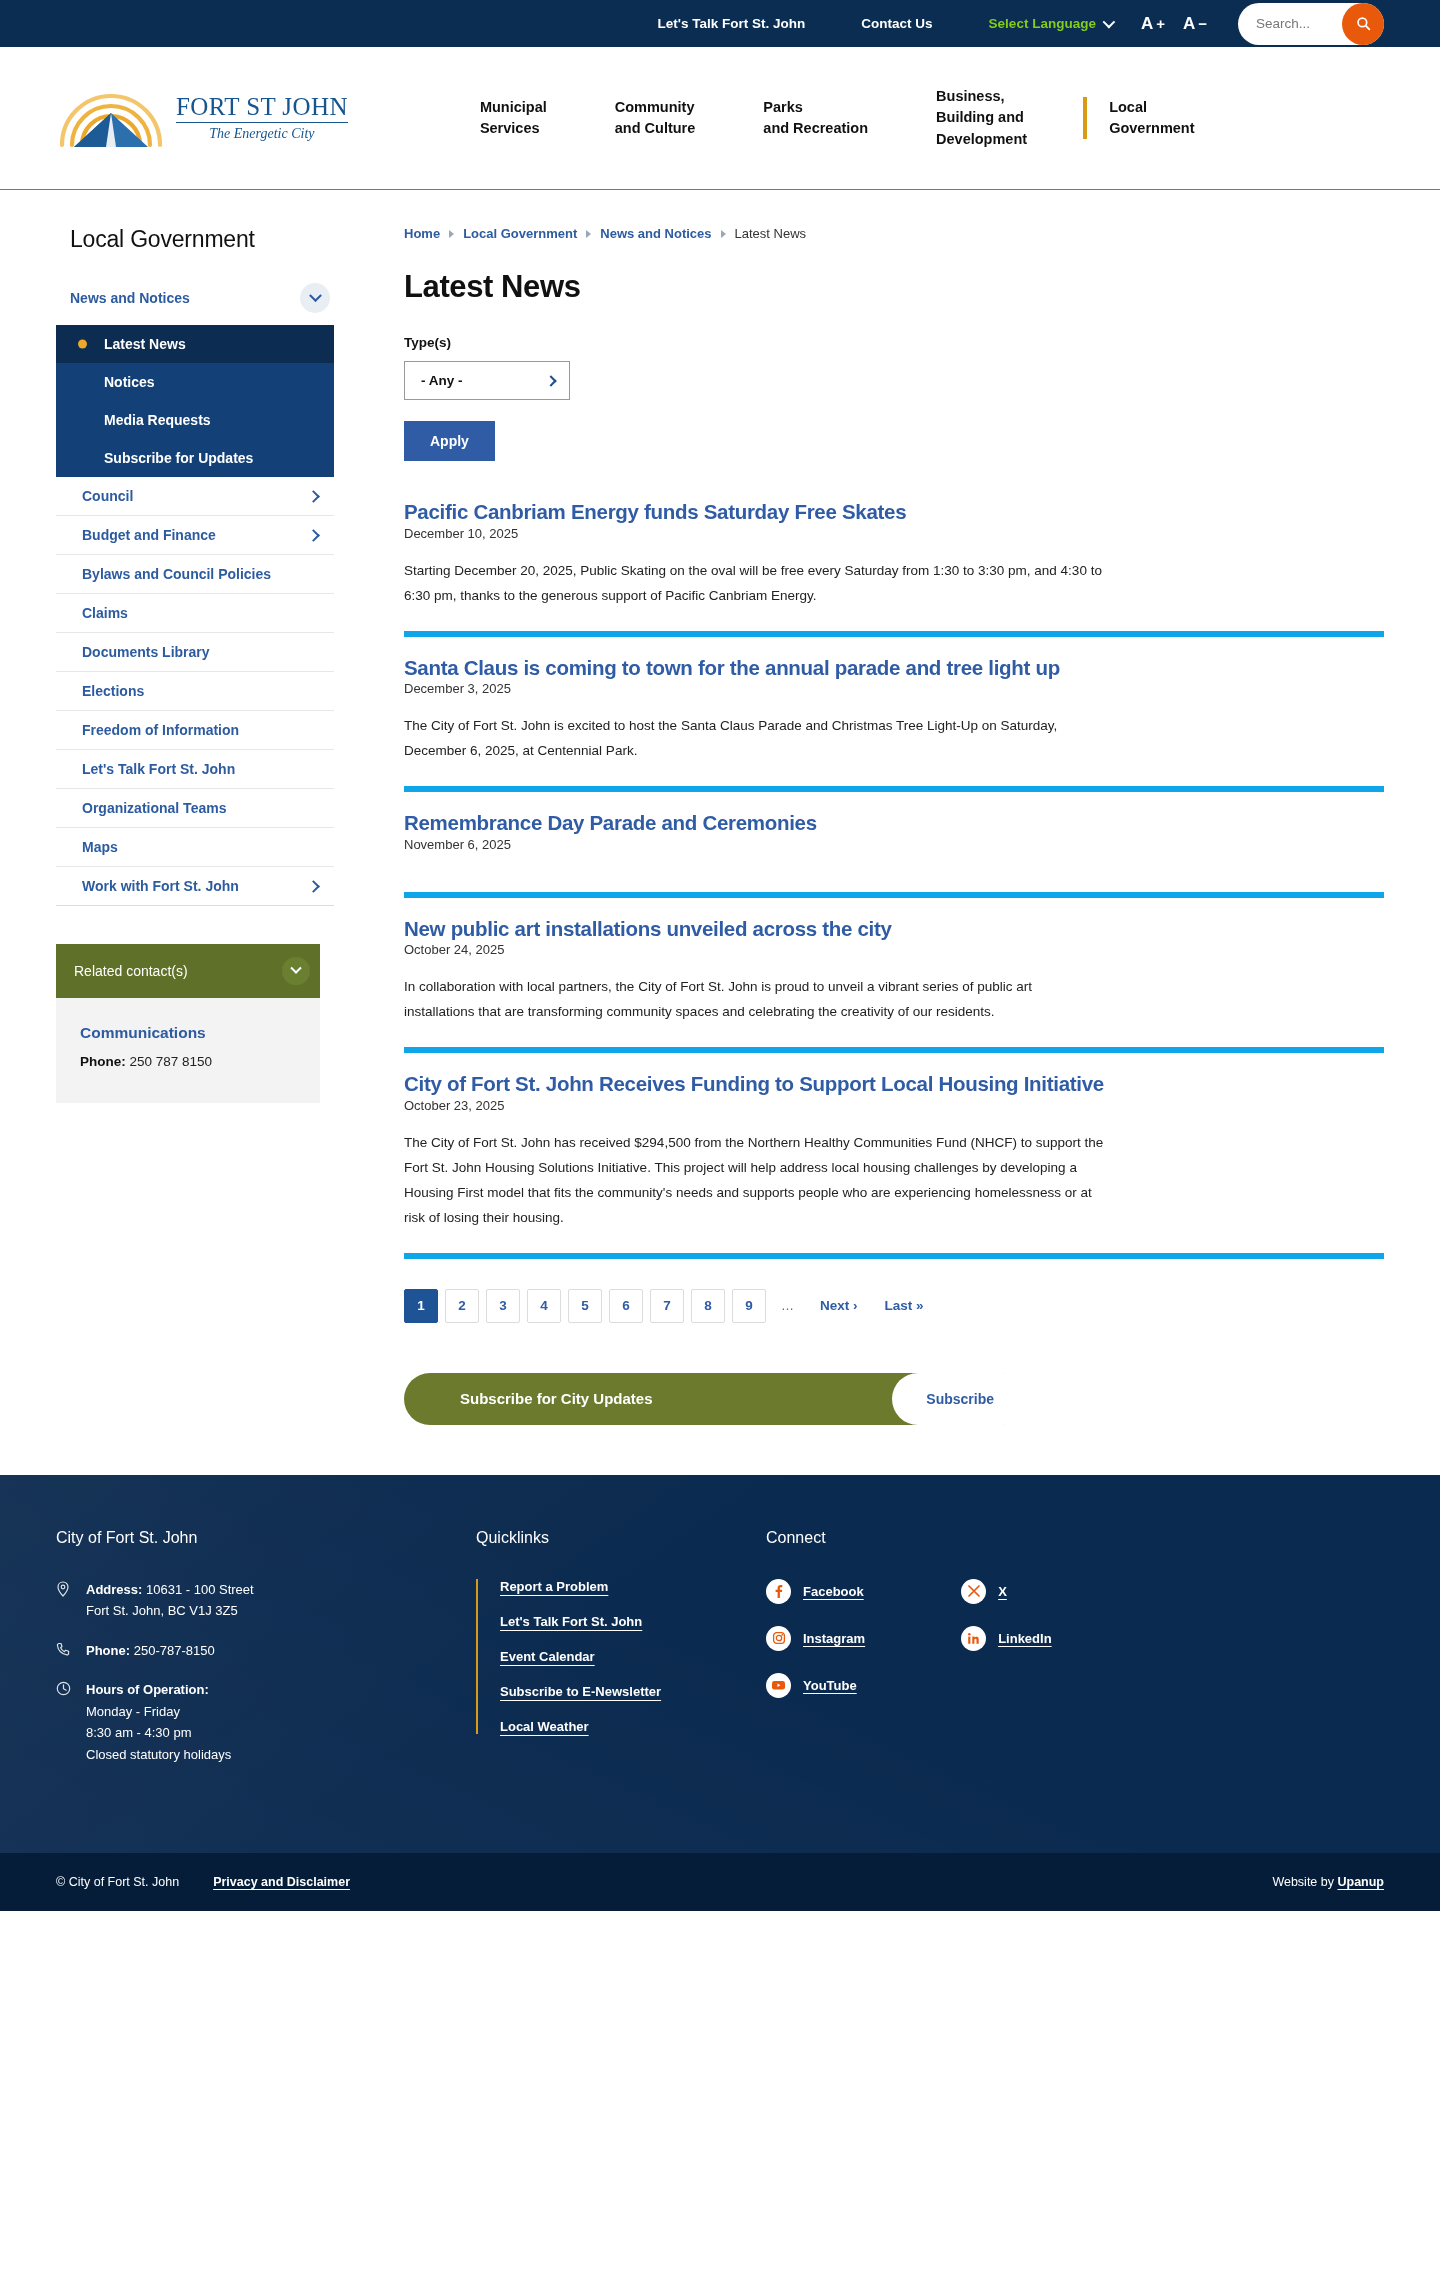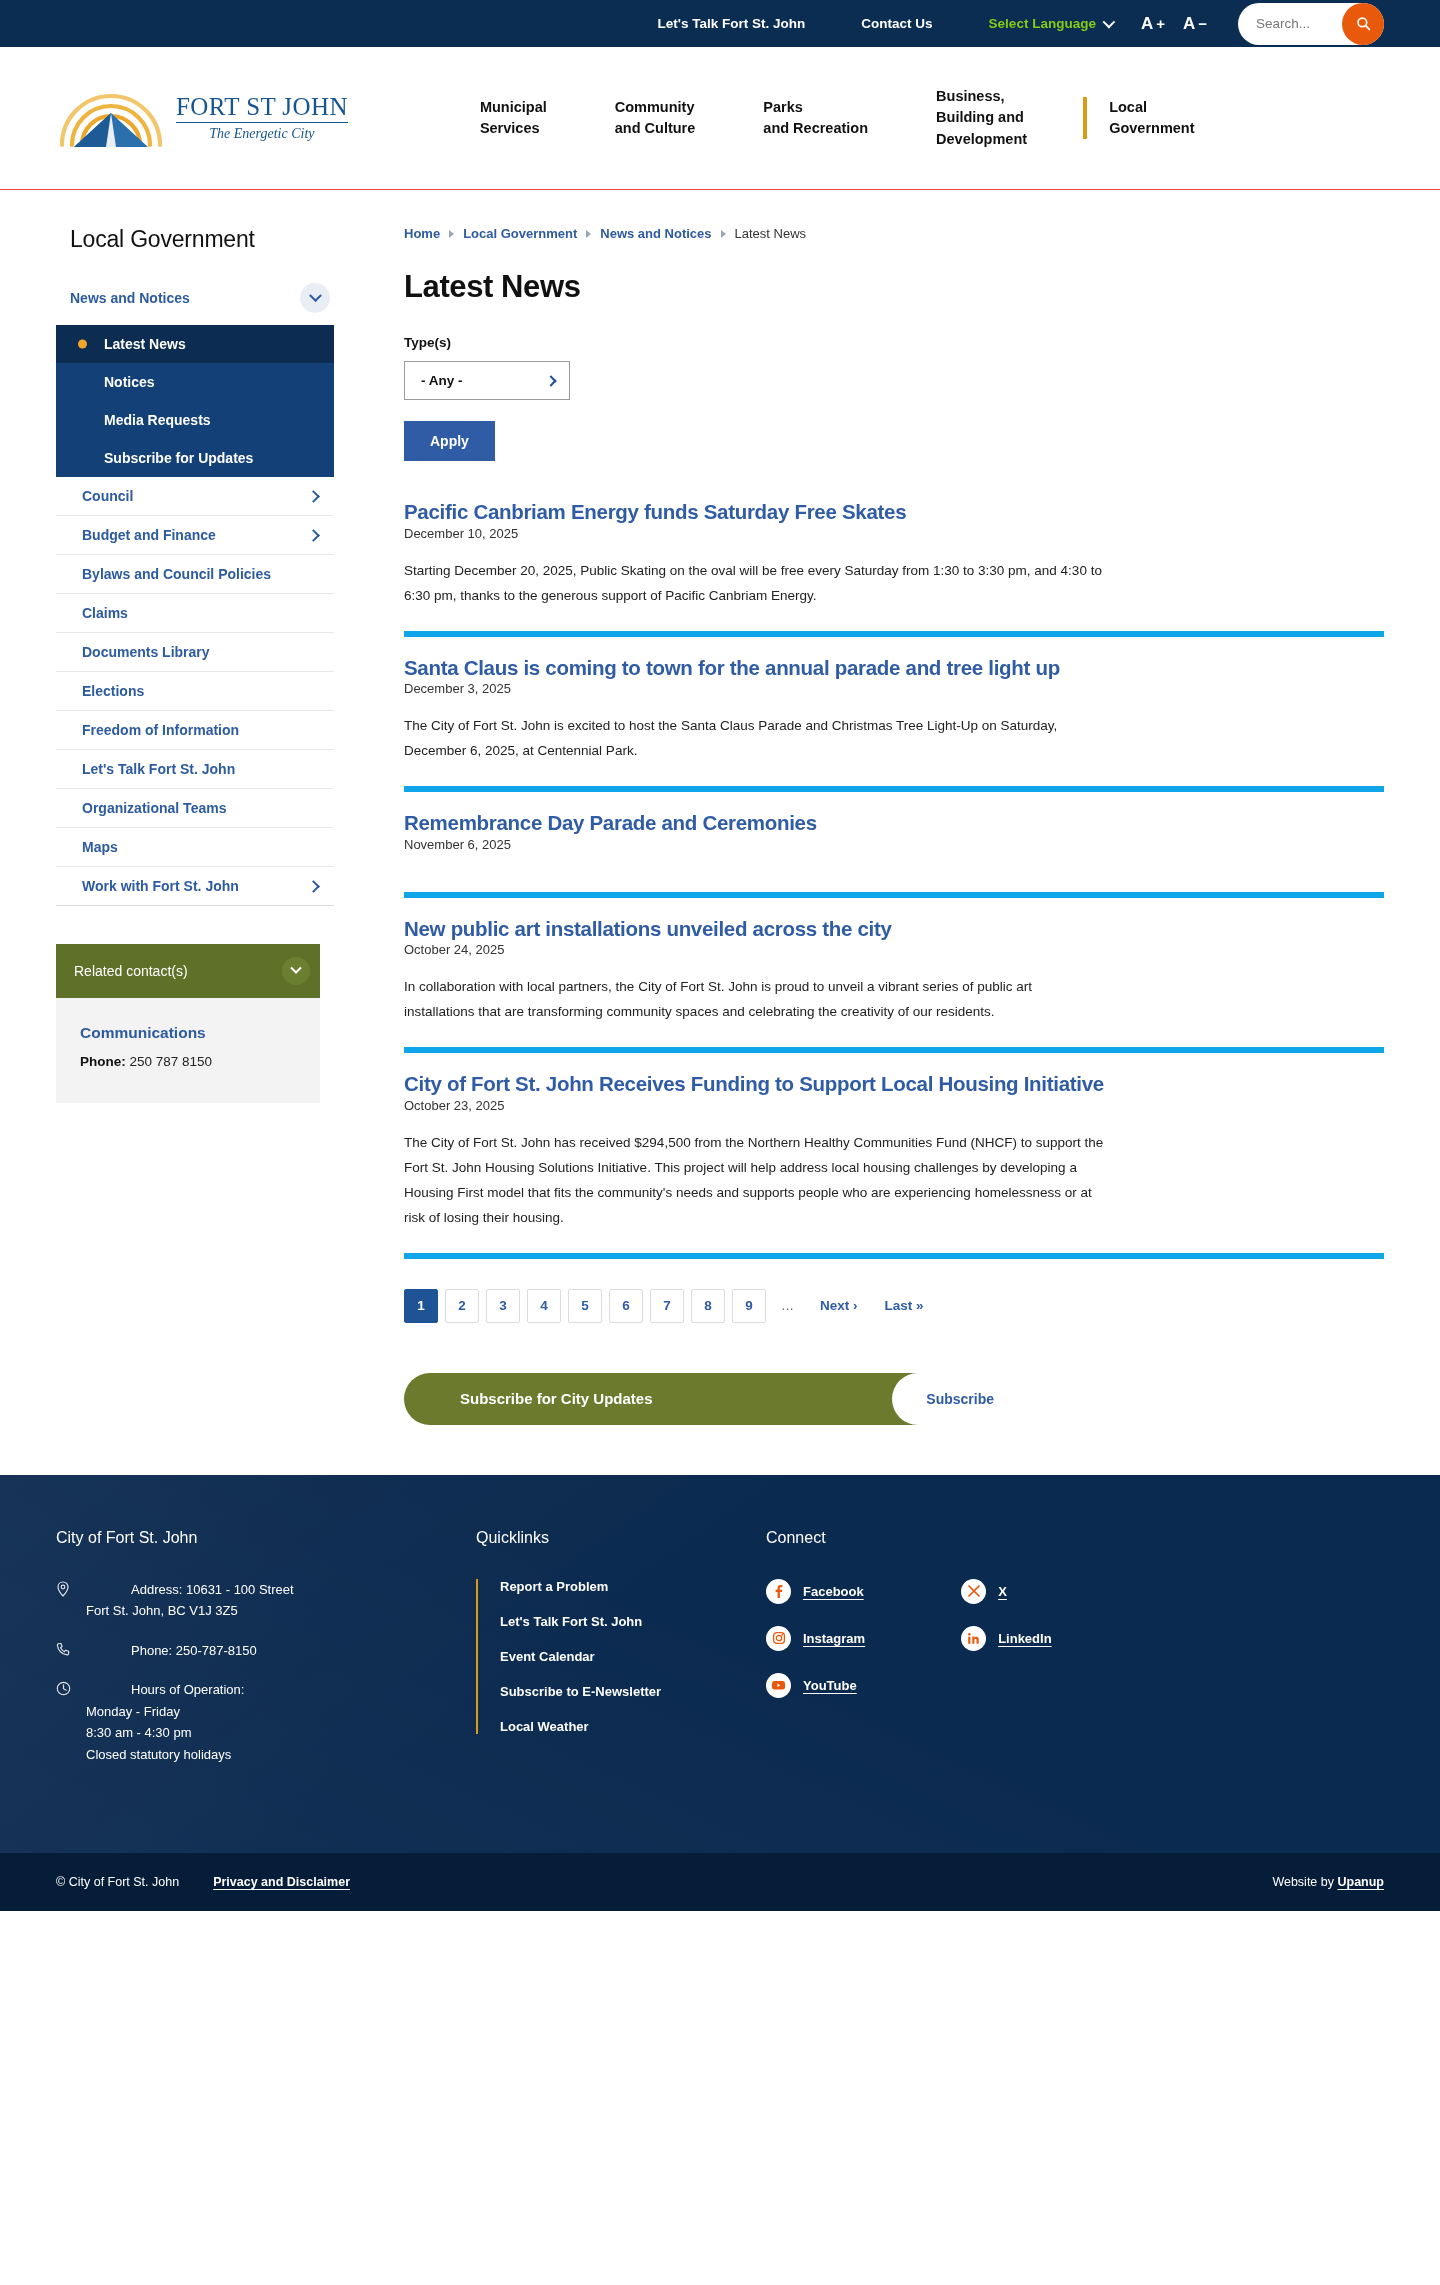--- a/index.html
+++ b/index.html
@@ -255,25 +255,25 @@
     padding: 54px 56px 70px 56px;
     display: flex;
   }
   .f-col-1 { width: 420px; }
   .f-col-2 { width: 290px; }
   .f-col-3 { flex: 1; }
   .f-head { font-size: 16px; font-weight: 400; margin-bottom: 32px; }
   .f-row { display: flex; gap: 14px; margin-bottom: 18px; align-items: flex-start; }
   .f-ico { width: 16px; flex: none; padding-top: 2px; opacity: .85; }
   .f-txt { font-size: 13px; line-height: 1.65; }
-  .f-txt b { font-weight: normal; margin-left: 45px; }
+  .f-txt b { font-weight: bold; }
   .quicklinks { border-left: 2px solid #d99a16; padding-left: 22px; }
   .ql {
     display: block; font-size: 13px; font-weight: bold; color: #fff;
-    text-underline-offset: 4px;
+    text-decoration: underline; text-underline-offset: 4px;
     margin-bottom: 20px; cursor: pointer;
   }
   .ql:last-child { margin-bottom: 0; }
   .connect-grid { display: flex; gap: 96px; }
   .connect-col { display: flex; flex-direction: column; gap: 22px; }
   .social { display: flex; align-items: center; gap: 12px; cursor: pointer; }
   .social-ico {
     width: 25px; height: 25px; border-radius: 50%; background: #fff;
     display: flex; align-items: center; justify-content: center; flex: none;
   }

